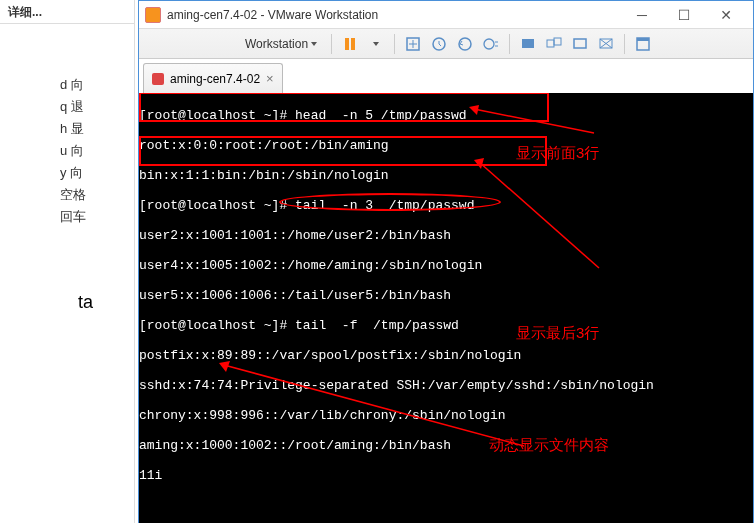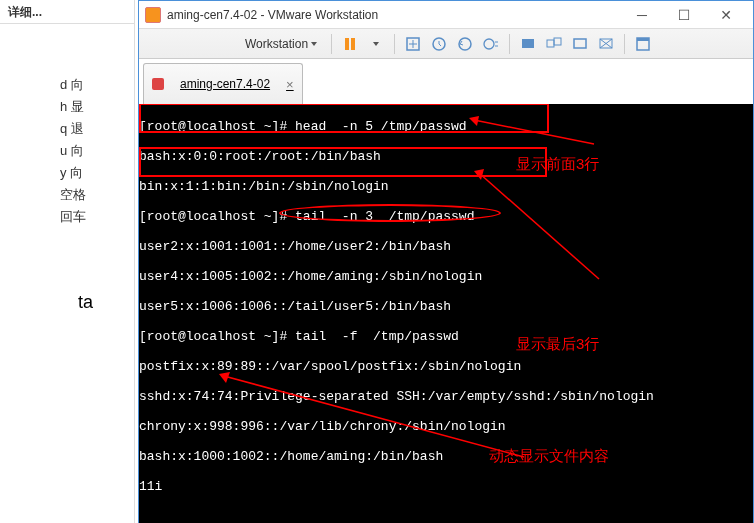--- a/index.html
+++ b/index.html
@@ -110,33 +110,32 @@
       width: 24px; height: 24px;
       display: flex;
       align-items: center;
       justify-content: center;
       cursor: pointer;
     }
     .pause-icon { display:flex;gap:2px; }
     .pause-icon span { width:4px;height:12px;background:#f7931e; }
     .svg-icon { width:16px;height:16px; }
     .tab {
-      height: 41px;
+      height: 30px;
       background: linear-gradient(#f9f9f9,#eee);
       border: 1px solid #bbb;
       border-bottom: none;
       display: inline-flex;
       align-items: center;
       padding: 0 8px;
-      gap: 16px;
+      gap: 6px;
       margin-left: 4px;
       margin-top: 4px;
       font-size: 12px;
       border-radius: 3px 3px 0 0;
-      text-decoration: underline;
     }
     .tab-icon { width:12px;height:12px;background:#d44;border-radius:2px; }
     .tab-close { font-size:13px;color:#777;cursor:pointer; }
     .terminal {
       width: 100%;
       height: 435px;
       background: #000;
       color: #fff;
       font-family: "Courier New", monospace;
       font-size: 13px;
@@ -170,22 +169,22 @@
       pointer-events: none;
     }
   </style>
 </head>
 <body>
 
 <div class="left-panel">
   <div class="left-header">详细...</div>
   <div class="left-items">
     <div>d 向</div>
+    <div>q 退</div>
     <div>h 显</div>
-    <div>q 退</div>
     <div>u 向</div>
     <div>y 向</div>
     <div>空格</div>
     <div>回车</div>
   </div>
   <div class="left-bottom">ta</div>
 </div>
 
 <div class="vmware-window">
   <div class="titlebar">
@@ -271,31 +270,31 @@
   <div>
     <div class="tab">
       <span class="tab-icon"></span>
       <span>aming-cen7.4-02</span>
       <span class="tab-close">×</span>
     </div>
   </div>
 
   <div class="terminal">
 <span class="term-line">[root@localhost ~]# head  -n 5 /tmp/passwd</span>
-<span class="term-line">bash:x:0:0:root:/root:/bin/bash</span>
+<span class="term-line">root:x:0:0:root:/root:/bin/aming</span>
 <span class="term-line">bin:x:1:1:bin:/bin:/sbin/nologin</span>
 <span class="term-line">[root@localhost ~]# tail  -n 3  /tmp/passwd</span>
 <span class="term-line">user2:x:1001:1001::/home/user2:/bin/bash</span>
 <span class="term-line">user4:x:1005:1002::/home/aming:/sbin/nologin</span>
 <span class="term-line">user5:x:1006:1006::/tail/user5:/bin/bash</span>
 <span class="term-line">[root@localhost ~]# tail  -f  /tmp/passwd</span>
 <span class="term-line">postfix:x:89:89::/var/spool/postfix:/sbin/nologin</span>
 <span class="term-line">sshd:x:74:74:Privilege-separated SSH:/var/empty/sshd:/sbin/nologin</span>
 <span class="term-line">chrony:x:998:996::/var/lib/chrony:/sbin/nologin</span>
-<span class="term-line">bash:x:1000:1002::/home/aming:/bin/bash</span>
+<span class="term-line">aming:x:1000:1002::/root/aming:/bin/bash</span>
 <span class="term-line">11i</span>
 <span class="term-line"></span>
 <span class="term-line"></span>
 
 
 
 
     <div class="red-box" style="left:0;top:-1px;width:410px;height:30px;"></div>
     <div class="red-box" style="left:0;top:43px;width:408px;height:30px;"></div>
     <div class="red-ellipse" style="left:140px;top:100px;width:222px;height:18px;"></div>

